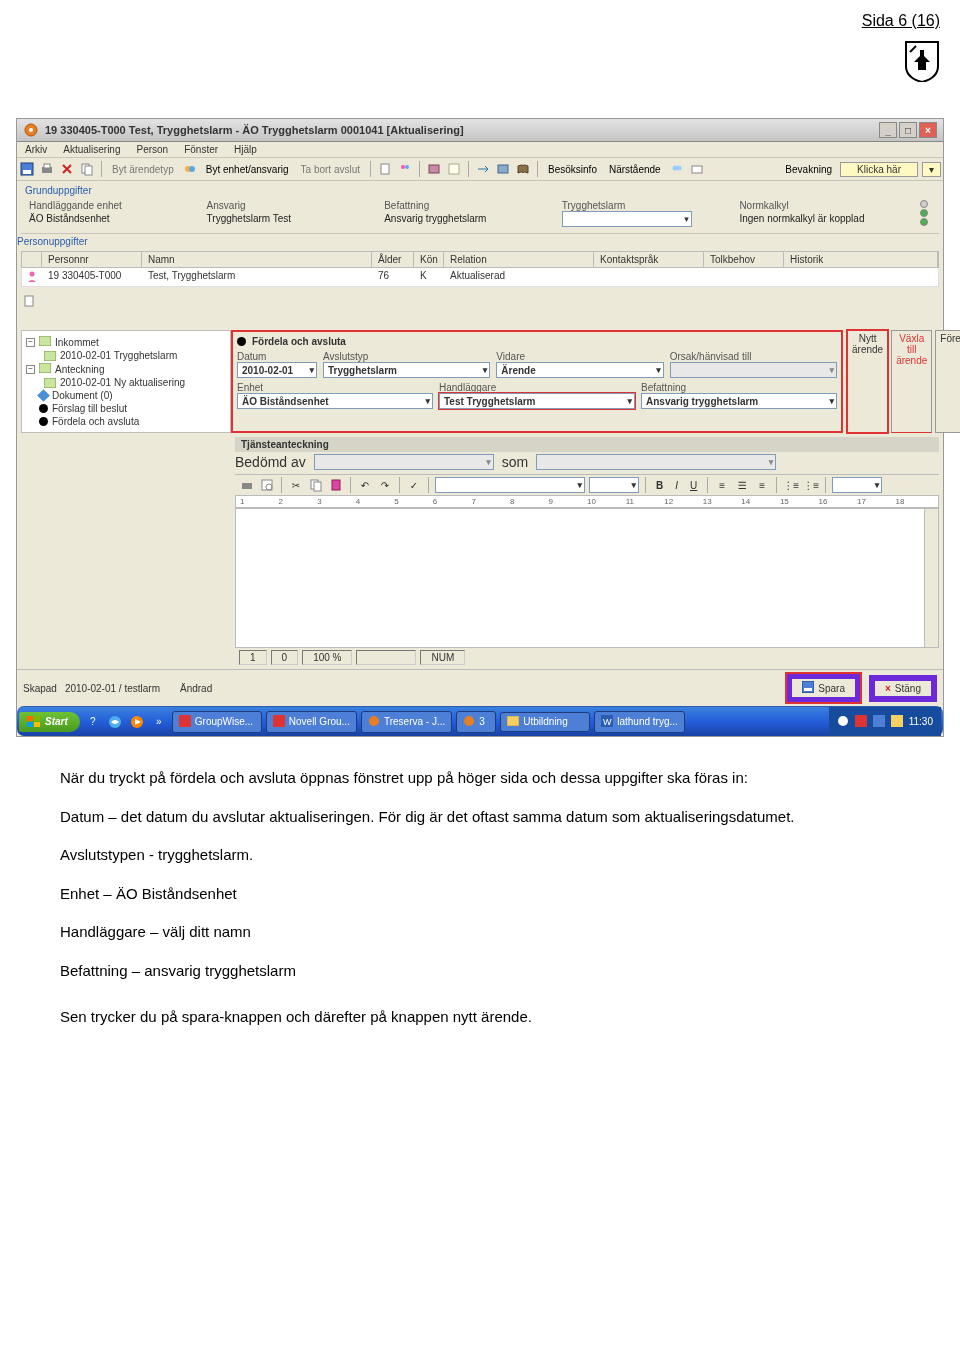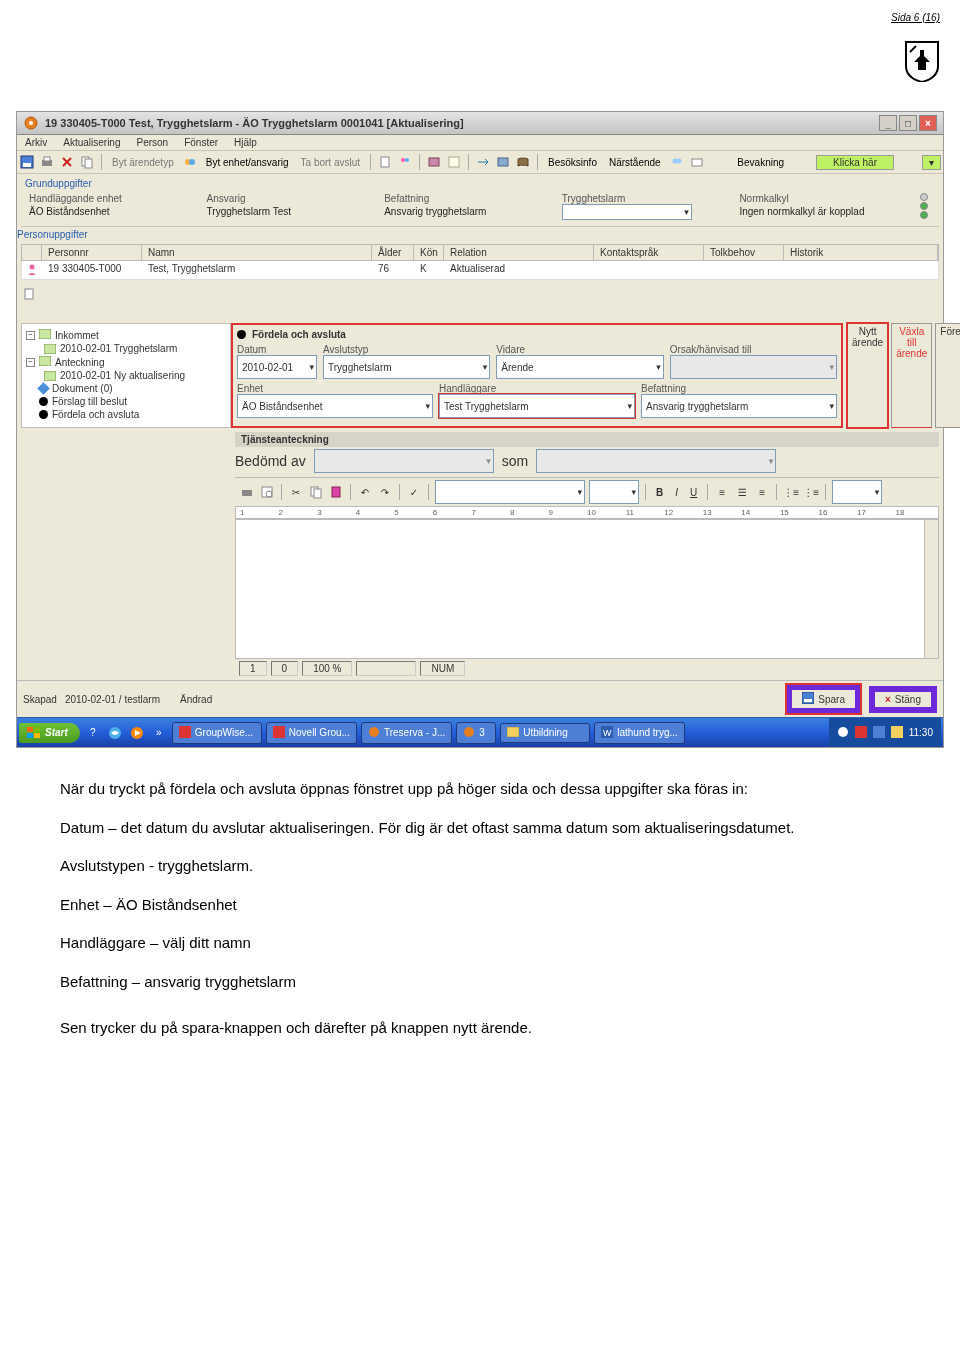--- a/index.html
+++ b/index.html
@@ -5,23 +5,22 @@
   * { box-sizing: border-box; }
   body {
     margin: 0;
     background: #fff;
     font-family: Arial, sans-serif;
     width: 960px;
   }
   .page-header {
     text-align: right;
     padding: 12px 20px 8px 8px;
-    font-style: italic;
     text-decoration: underline;
-    font-size: 10px;
+    font-size: 16px;
   }
   .corner-logo {
     position: absolute;
     right: 20px;
     top: 40px;
   }
   .screenshot {
     margin: 80px 16px 0 16px;
     border: 1px solid #999;
     background: #ece9d8;
@@ -70,25 +69,24 @@
     display: inline-flex; align-items: center; justify-content: center;
   }
   .tb-sep {
     width: 1px; height: 16px;
     background: #aaa;
     margin: 0 2px;
   }
   .tb-text { color: #777; padding: 0 4px; }
   .tb-text.active { color: #000; }
   .tb-btn {
-    background: #bef264;
+    background: #fef9c3;
     border: 1px solid #999;
     padding: 1px 16px;
     font-size: 10px;
-    margin-left: 24px;
   }
   .fieldset-like {
     margin: 2px 4px 0 4px;
   }
   .fs-title {
     color: #2a5db0;
     font-size: 10px;
     padding: 2px 4px;
   }
   .grund-grid {
@@ -201,26 +199,27 @@
   }
   .form-row {
     display: flex;
     gap: 6px;
     margin-bottom: 4px;
   }
   .field { flex: 1; }
   .input {
     border: 1px solid #7f9db9;
     background: #fff;
-    height: 24px;
+    height: 16px;
     padding: 0 4px;
     font-size: 10px;
     display: flex;
     align-items: center;
     position: relative;
+    font-weight: bold;
   }
   .input.sel::after {
     content: "▾";
     position: absolute;
     right: 2px;
     font-size: 9px;
   }
   .input.disabled {
     background: #e8e8e8;
     color: #888;
@@ -328,20 +327,21 @@
   .taskbar {
     background: linear-gradient(#3a81dd, #245edb 50%, #1941a5);
     display: flex;
     align-items: center;
     height: 30px;
     padding: 0 2px;
     gap: 4px;
     color: #fff;
     font-size: 10px;
     border-top: 1px solid #2a5db0;
+    border-radius: 7px;
   }
   .start-btn {
     background: linear-gradient(#6ec234, #4a9a1f);
     border-radius: 3px 12px 12px 3px;
     padding: 4px 12px 4px 8px;
     font-weight: bold;
     font-style: italic;
     display: flex;
     align-items: center;
     gap: 4px;

